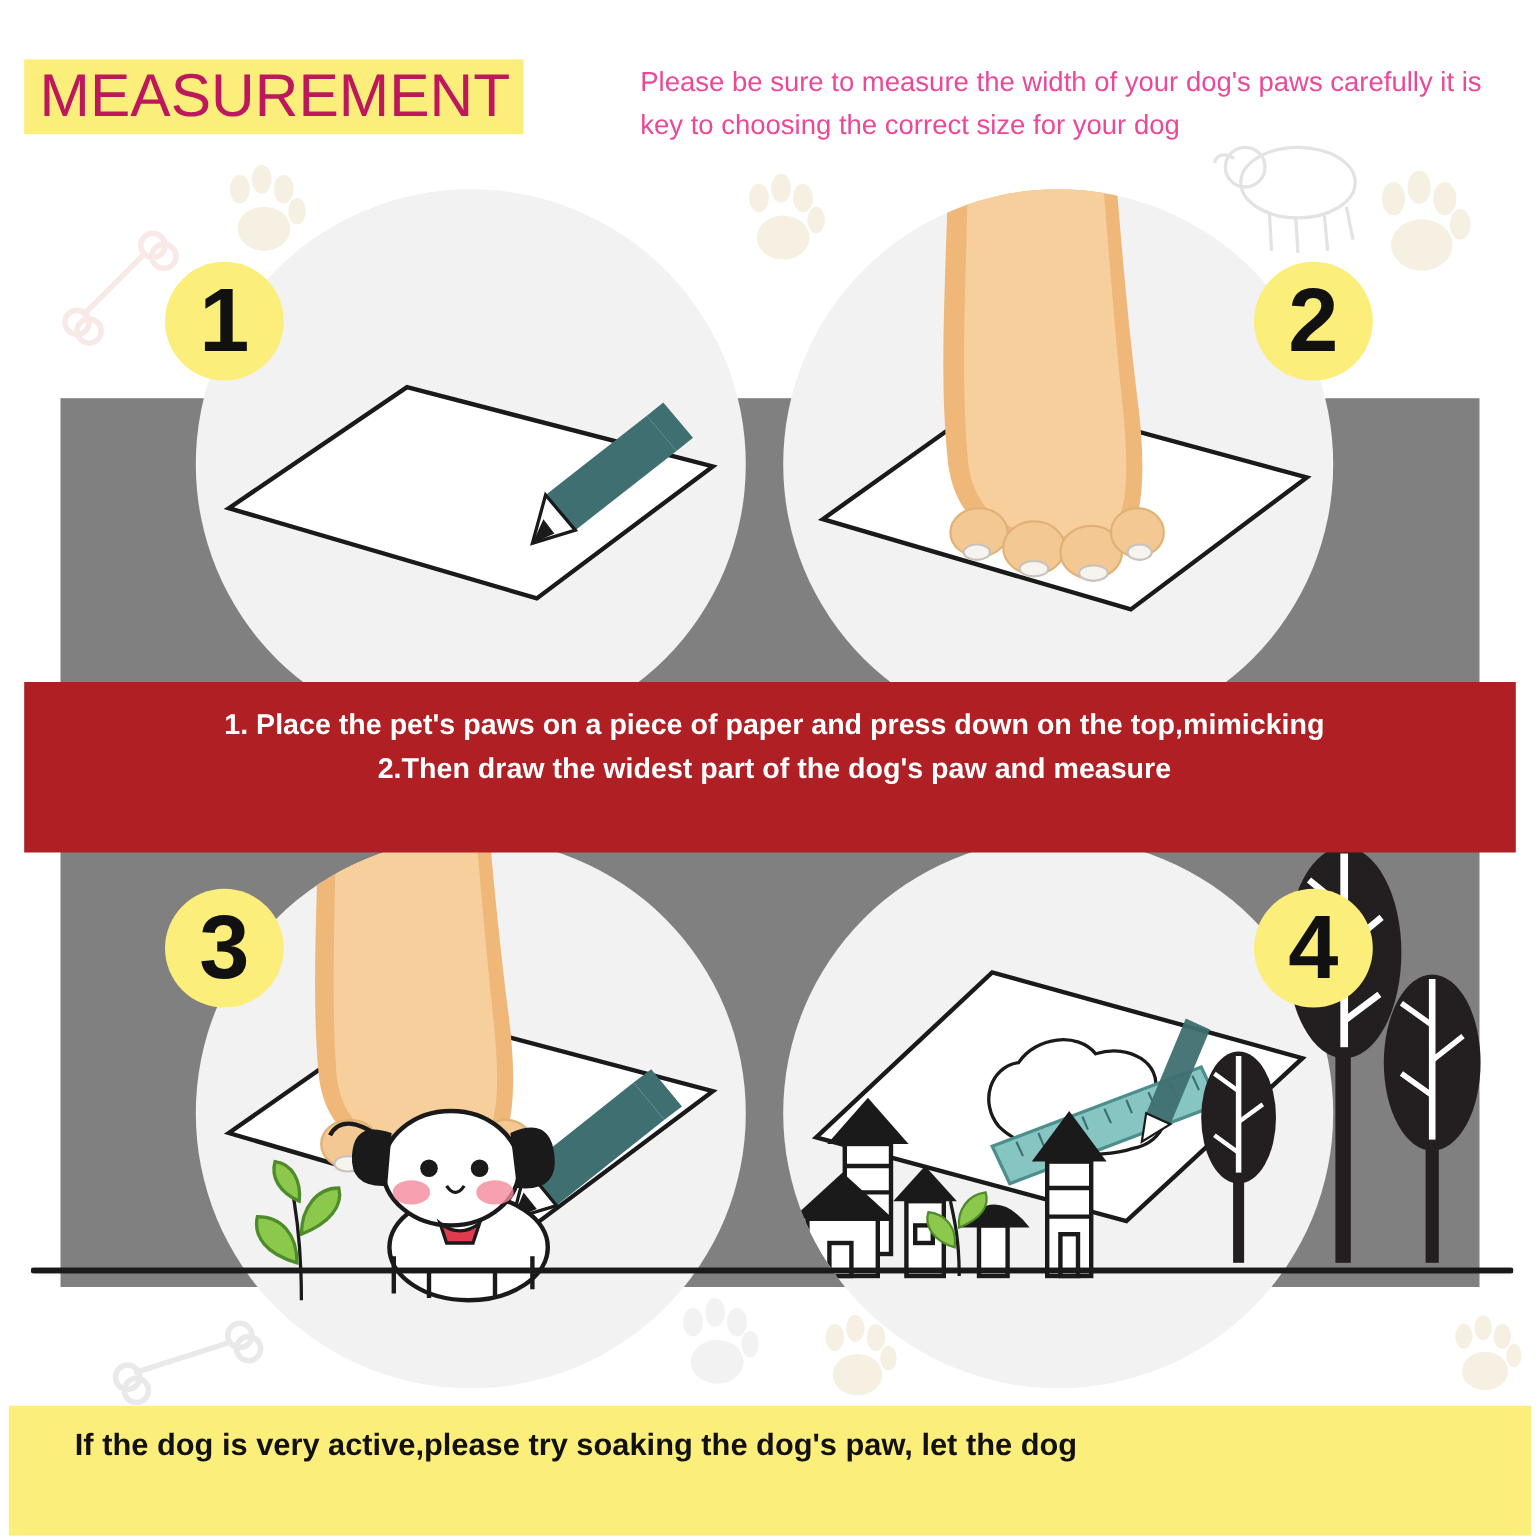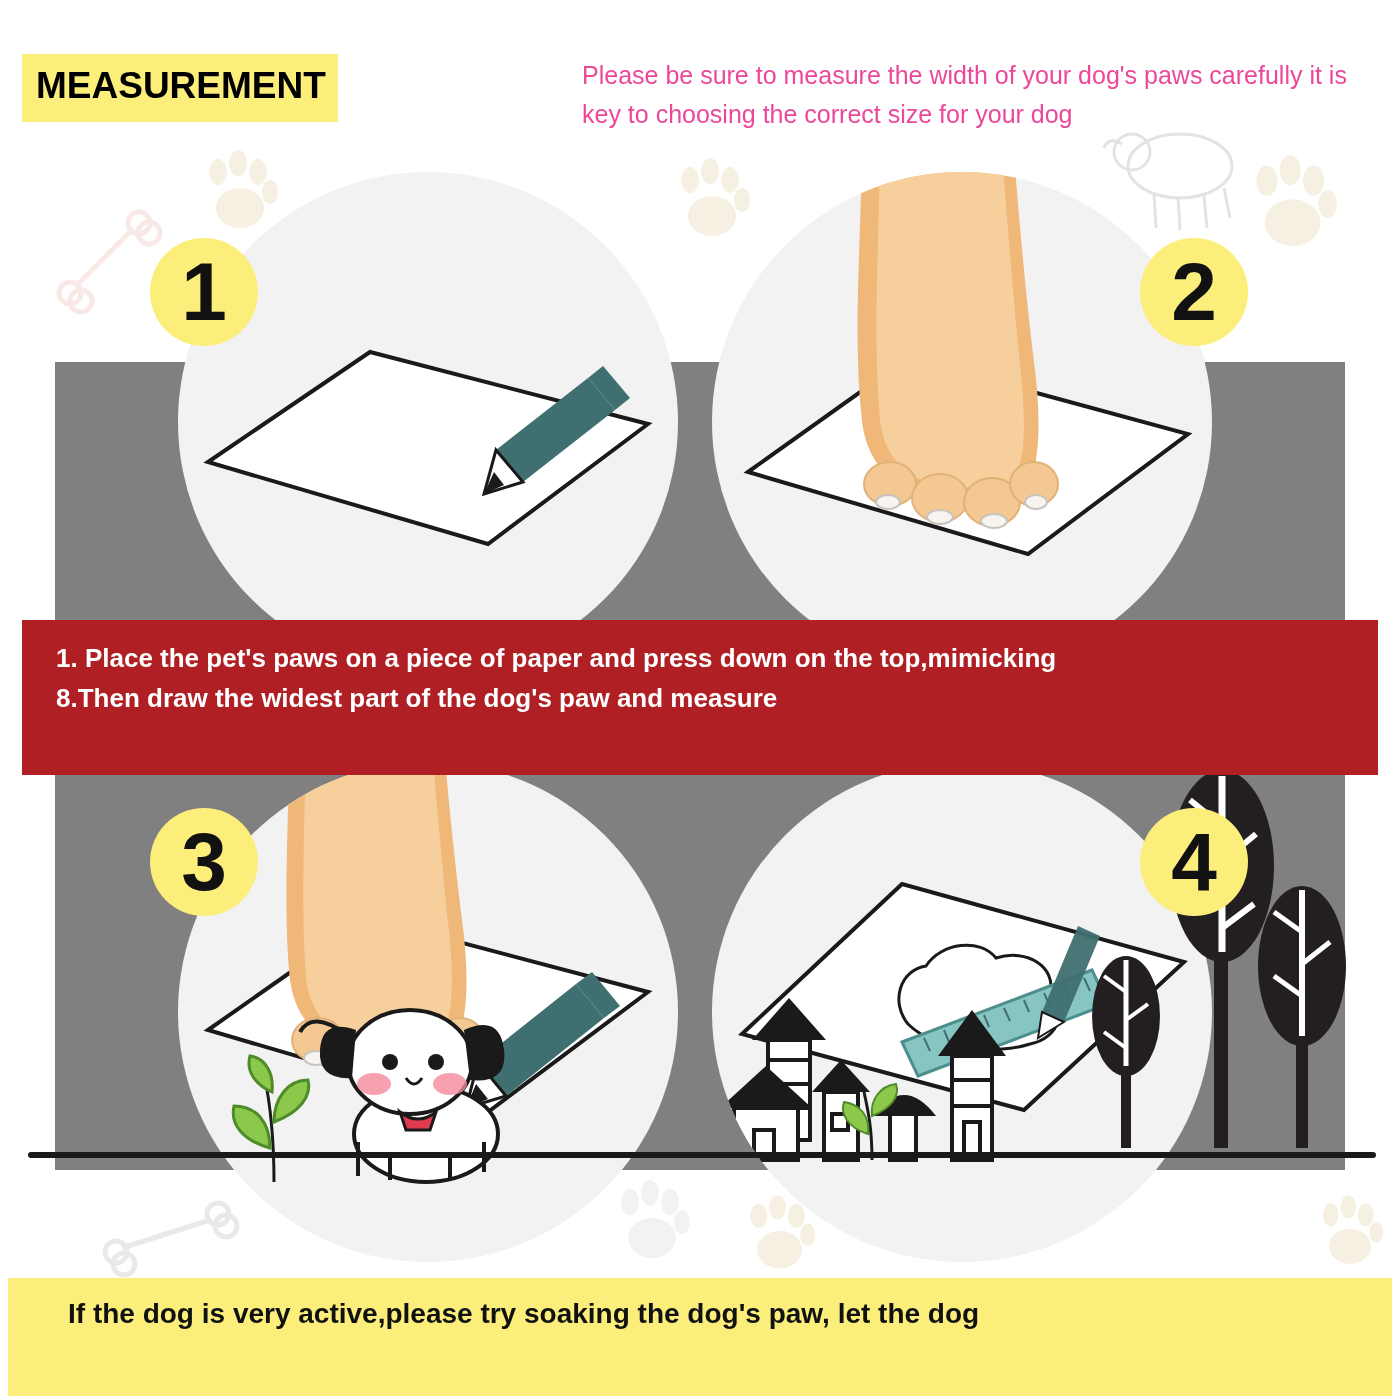--- a/index.html
+++ b/index.html
@@ -50,23 +50,23 @@
   }
   .measure-badge {
     position: absolute;
     top: 26px;
     left: 0;
     background: #fcee7a;
     padding: 4px 12px 8px 14px;
     box-sizing: border-box;
   }
   .measure-badge span {
-    font-size: 37px;
-    font-weight: bold;
-    color: #000000;
+    font-size: 55px;
+    font-weight: normal;
+    color: #be185d;
     letter-spacing: 0px;
     line-height: 56px;
     display: block;
     white-space: nowrap;
   }
   .header-note {
     position: absolute;
     top: 28px;
     left: 560px;
     width: 800px;
@@ -145,20 +145,21 @@
     z-index: 7;
     box-sizing: border-box;
     padding: 18px 26px 0 34px;
   }
   .red-banner p {
     margin: 0;
     color: #ffffff;
     font-size: 26px;
     font-weight: bold;
     line-height: 40px;
+    text-align: center;
   }
 
   
   .yellow-footer {
     position: absolute;
     left: 8px;
     top: 1278px;
     width: 1384px;
     height: 118px;
     background: #fcee7a;
@@ -468,20 +469,20 @@
   </div>
   <div class="num-badge nb3">
     <span>3</span>
   </div>
   <div class="num-badge nb4">
     <span>4</span>
   </div>
 
   <div class="red-banner">
     <p>1. Place the pet's paws on a piece of paper and press down on the top,mimicking</p>
-    <p>8.Then draw the widest part of the dog's paw and measure</p>
+    <p>2.Then draw the widest part of the dog's paw and measure</p>
   </div>
 
   <div class="yellow-footer">
     <p>If the dog is very active,please try soaking the dog's paw, let the dog</p>
   </div>
 
 </div>
 
 </body></html>

